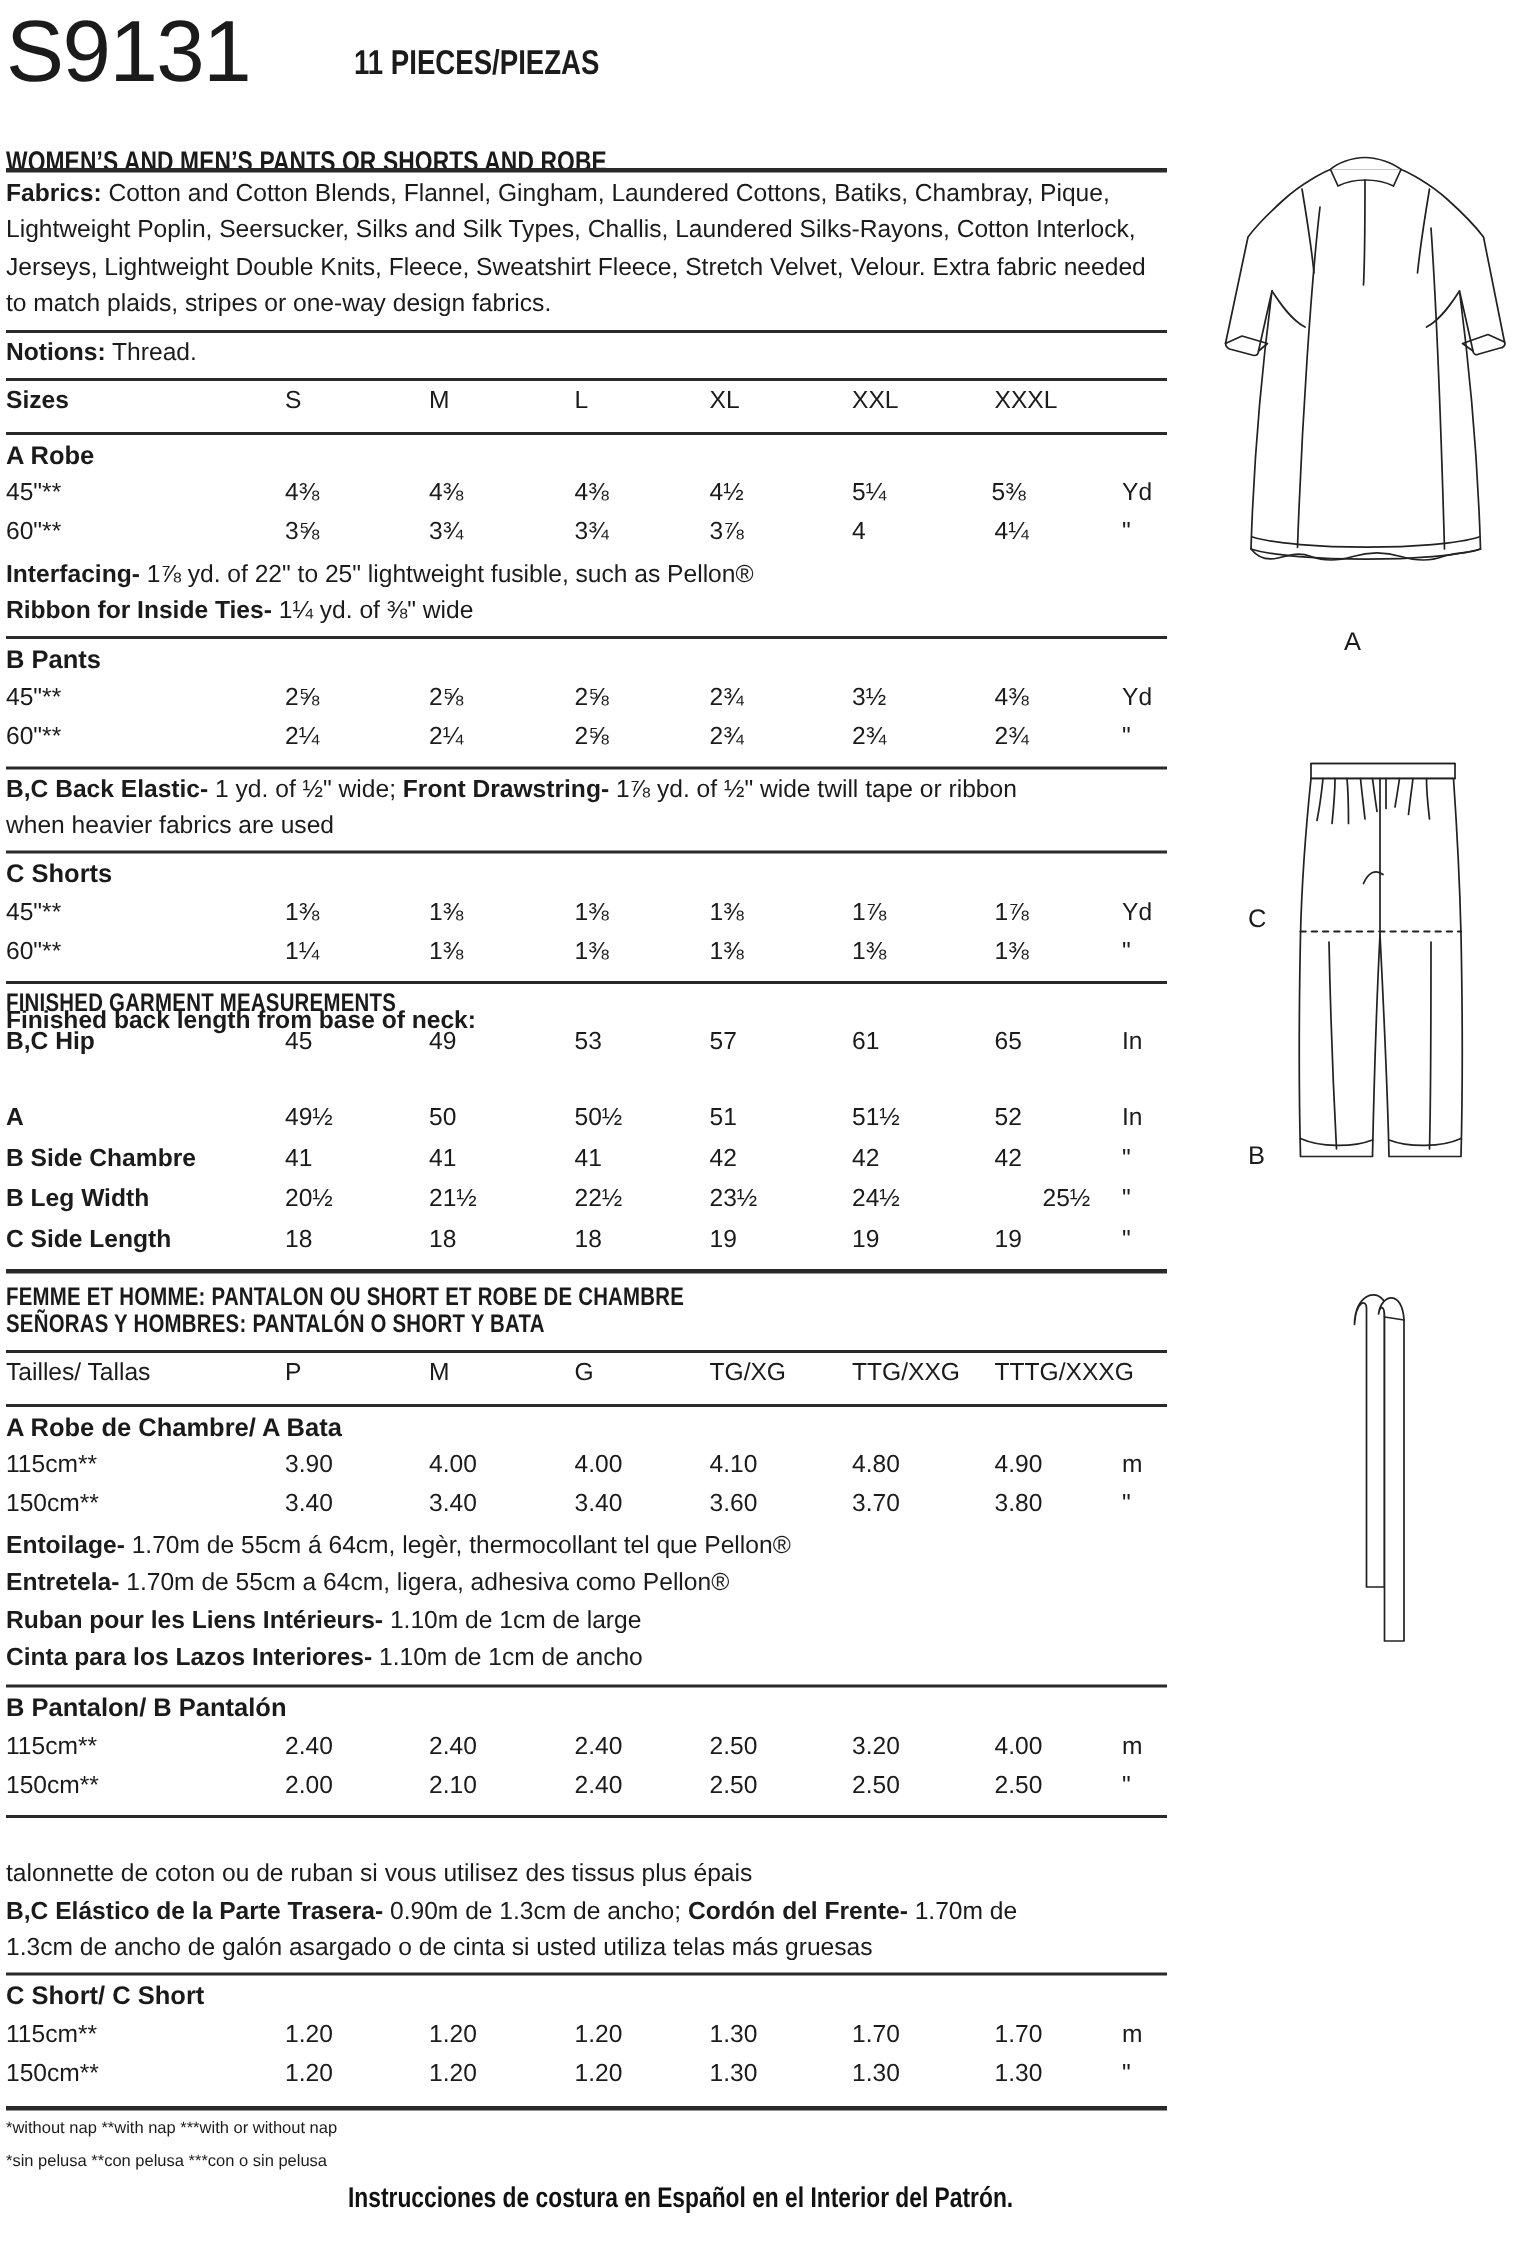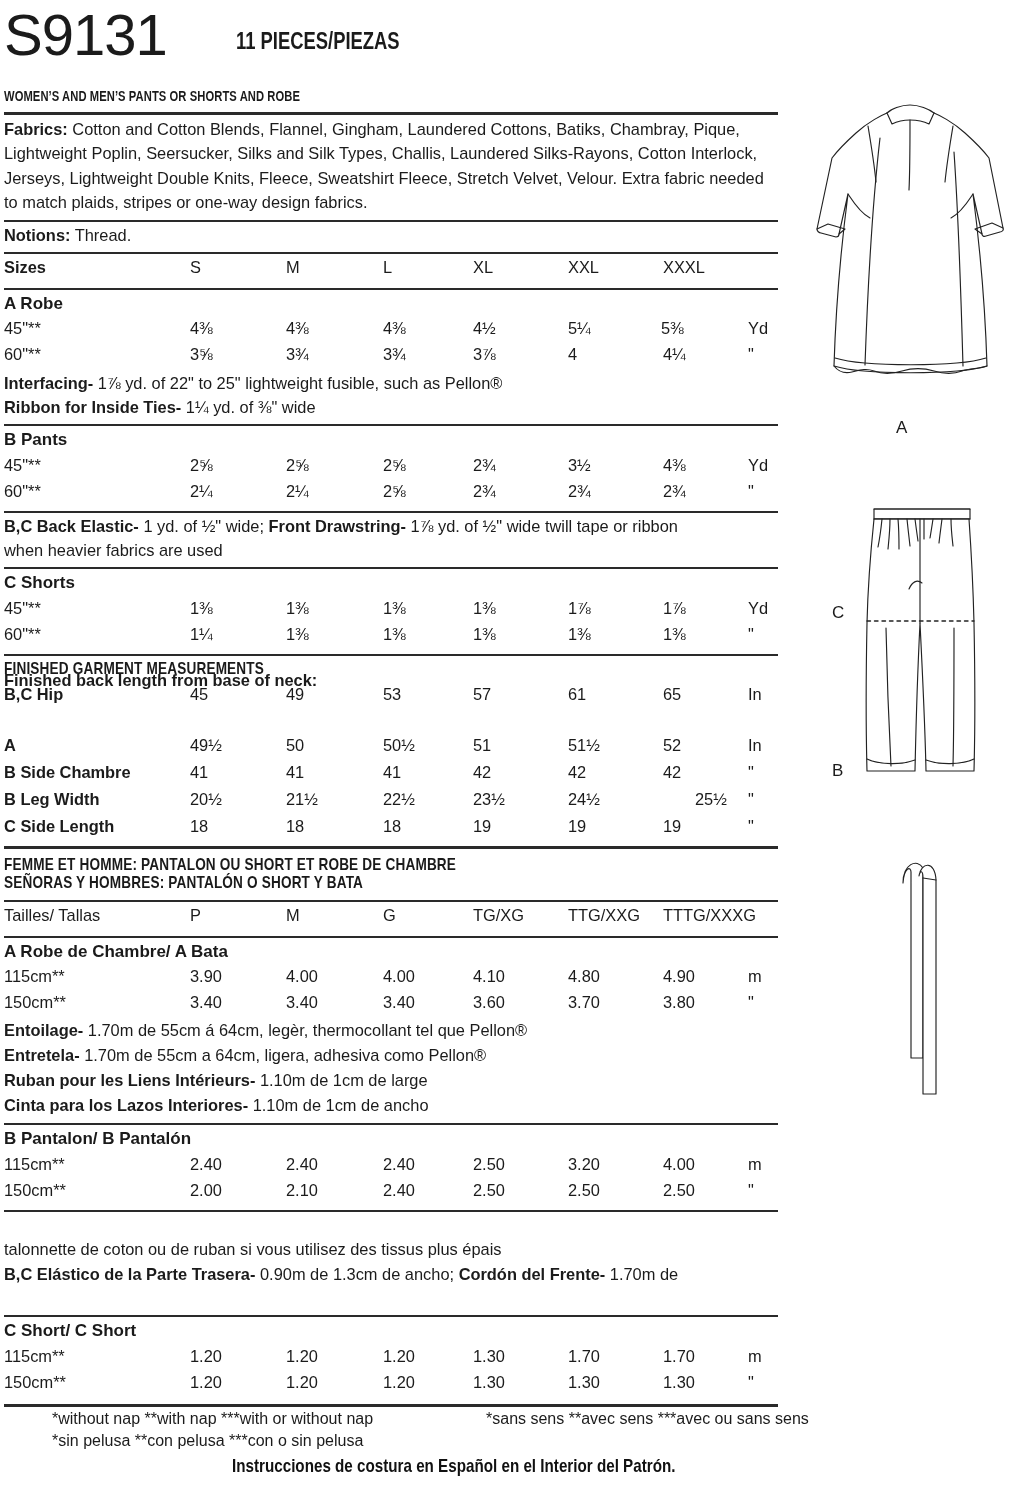--- a/index.html
+++ b/index.html
@@ -20,22 +20,22 @@
   .patnum{
     position:absolute;left:0;top:-2px;
     font-size:58px;font-weight:400;letter-spacing:-1px;
     line-height:62px;color:#1b1b1b;
   }
   .pieces{
     position:absolute;left:232px;top:20px;
     font-size:23px;font-weight:700;line-height:30px;color:#1b1b1b;
   }
   .garment-title{
-    position:absolute;left:4px;top:86px;width:790px;
-    font-size:14px;font-weight:700;line-height:20px;letter-spacing:0.1px;
+    position:absolute;left:4px;top:99px;width:790px;
+    font-size:19px;font-weight:700;line-height:20px;letter-spacing:0.1px;
   }
 
   
   .rule{position:absolute;left:4px;width:774px;background:#2a2a2a;}
   .rule.thin{height:1.6px;}
   .rule.thick{height:2.6px;}
 
   
   .blk{position:absolute;left:4px;width:790px;font-size:16.4px;line-height:24.3px;color:#1b1b1b;}
   .blk .lbl{font-weight:700;}
@@ -43,21 +43,21 @@
   .sec-head.caps{letter-spacing:0.2px;}
 
   
   .trow{position:absolute;left:0;width:790px;height:26px;font-size:16.4px;color:#1b1b1b;}
   .trow .rl{position:absolute;left:4px;white-space:nowrap;}
   .trow .rl.b{font-weight:700;}
   .trow .cell{position:absolute;white-space:nowrap;}
   .trow .unit{position:absolute;left:748px;white-space:nowrap;}
 
   
-  .fnote{position:absolute;font-size:16px;line-height:22px;color:#1b1b1b;white-space:nowrap;margin-left:48px;}
+  .fnote{position:absolute;font-size:11px;line-height:22px;color:#1b1b1b;white-space:nowrap;}
   .footer-msg{
     position:absolute;left:0;top:1455px;width:1018px;text-align:center;
     font-size:19px;font-weight:700;color:#111;
   }
 
   
   .illus{position:absolute;}
   .illus svg{display:block;}
   .ill-label{position:absolute;font-size:17px;color:#1b1b1b;font-family:"Liberation Sans",sans-serif;}
 </style>
@@ -340,20 +340,21 @@
     <span class="unit">"</span>
   </div>
 
   <div class="rule thin" style="top:1210px;"></div>
 
   <div class="blk" style="top:1237px;">talonnette de coton ou de ruban si vous utilisez des tissus plus épais</div>
 
   <div class="blk" style="top:1262px;">
     <span class="lbl">B,C Elástico de la Parte Trasera-</span><span> 0.90m de 1.3cm de ancho; </span><span class="lbl">Cordón del Frente-</span><span> 1.70m de</span>
   </div>
+  <div class="blk" style="top:1286px;">1.3cm de ancho de galón asargado o de cinta si usted utiliza telas más gruesas</div>
 
   <div class="rule thin" style="top:1315px;"></div>
 
   <div class="sec-head" style="top:1320px;">C Short/ C Short</div>
 
   <div class="trow" style="top:1347px;">
     <span class="rl">115cm**</span>
     <span class="cell" style="left:190px;">1.20</span>
     <span class="cell" style="left:286px;">1.20</span>
     <span class="cell" style="left:383px;">1.20</span>
@@ -371,21 +372,20 @@
     <span class="cell" style="left:473px;">1.30</span>
     <span class="cell" style="left:568px;">1.30</span>
     <span class="cell" style="left:663px;">1.30</span>
     <span class="unit">"</span>
   </div>
 
   <div class="rule thick" style="top:1404px;"></div>
 
   <div class="fnote" style="left:4px;top:1408px;">*without nap   **with nap   ***with or without nap</div>
   <div class="fnote" style="left:4px;top:1430px;">*sin pelusa   **con pelusa   ***con o sin pelusa</div>
-  <div class="fnote" style="left:438px;top:1408px;">*sans sens   **avec sens   ***avec ou sans sens</div>
 
   <div class="footer-msg">
     <span class="cond">Instrucciones de costura en Español en el Interior del Patrón.</span>
   </div>
 
   <div class="illus" style="left:808px;top:100px;">
     <svg width="205" height="315" viewBox="0 0 205 315" fill="none" stroke="#222" stroke-width="1.15" stroke-linejoin="round" stroke-linecap="round">
 
       <path d="M79 13 C74 15 60 22 48 33 C38 42 30 50 24 58
                L9 129 C9 131 11 133 13 133

